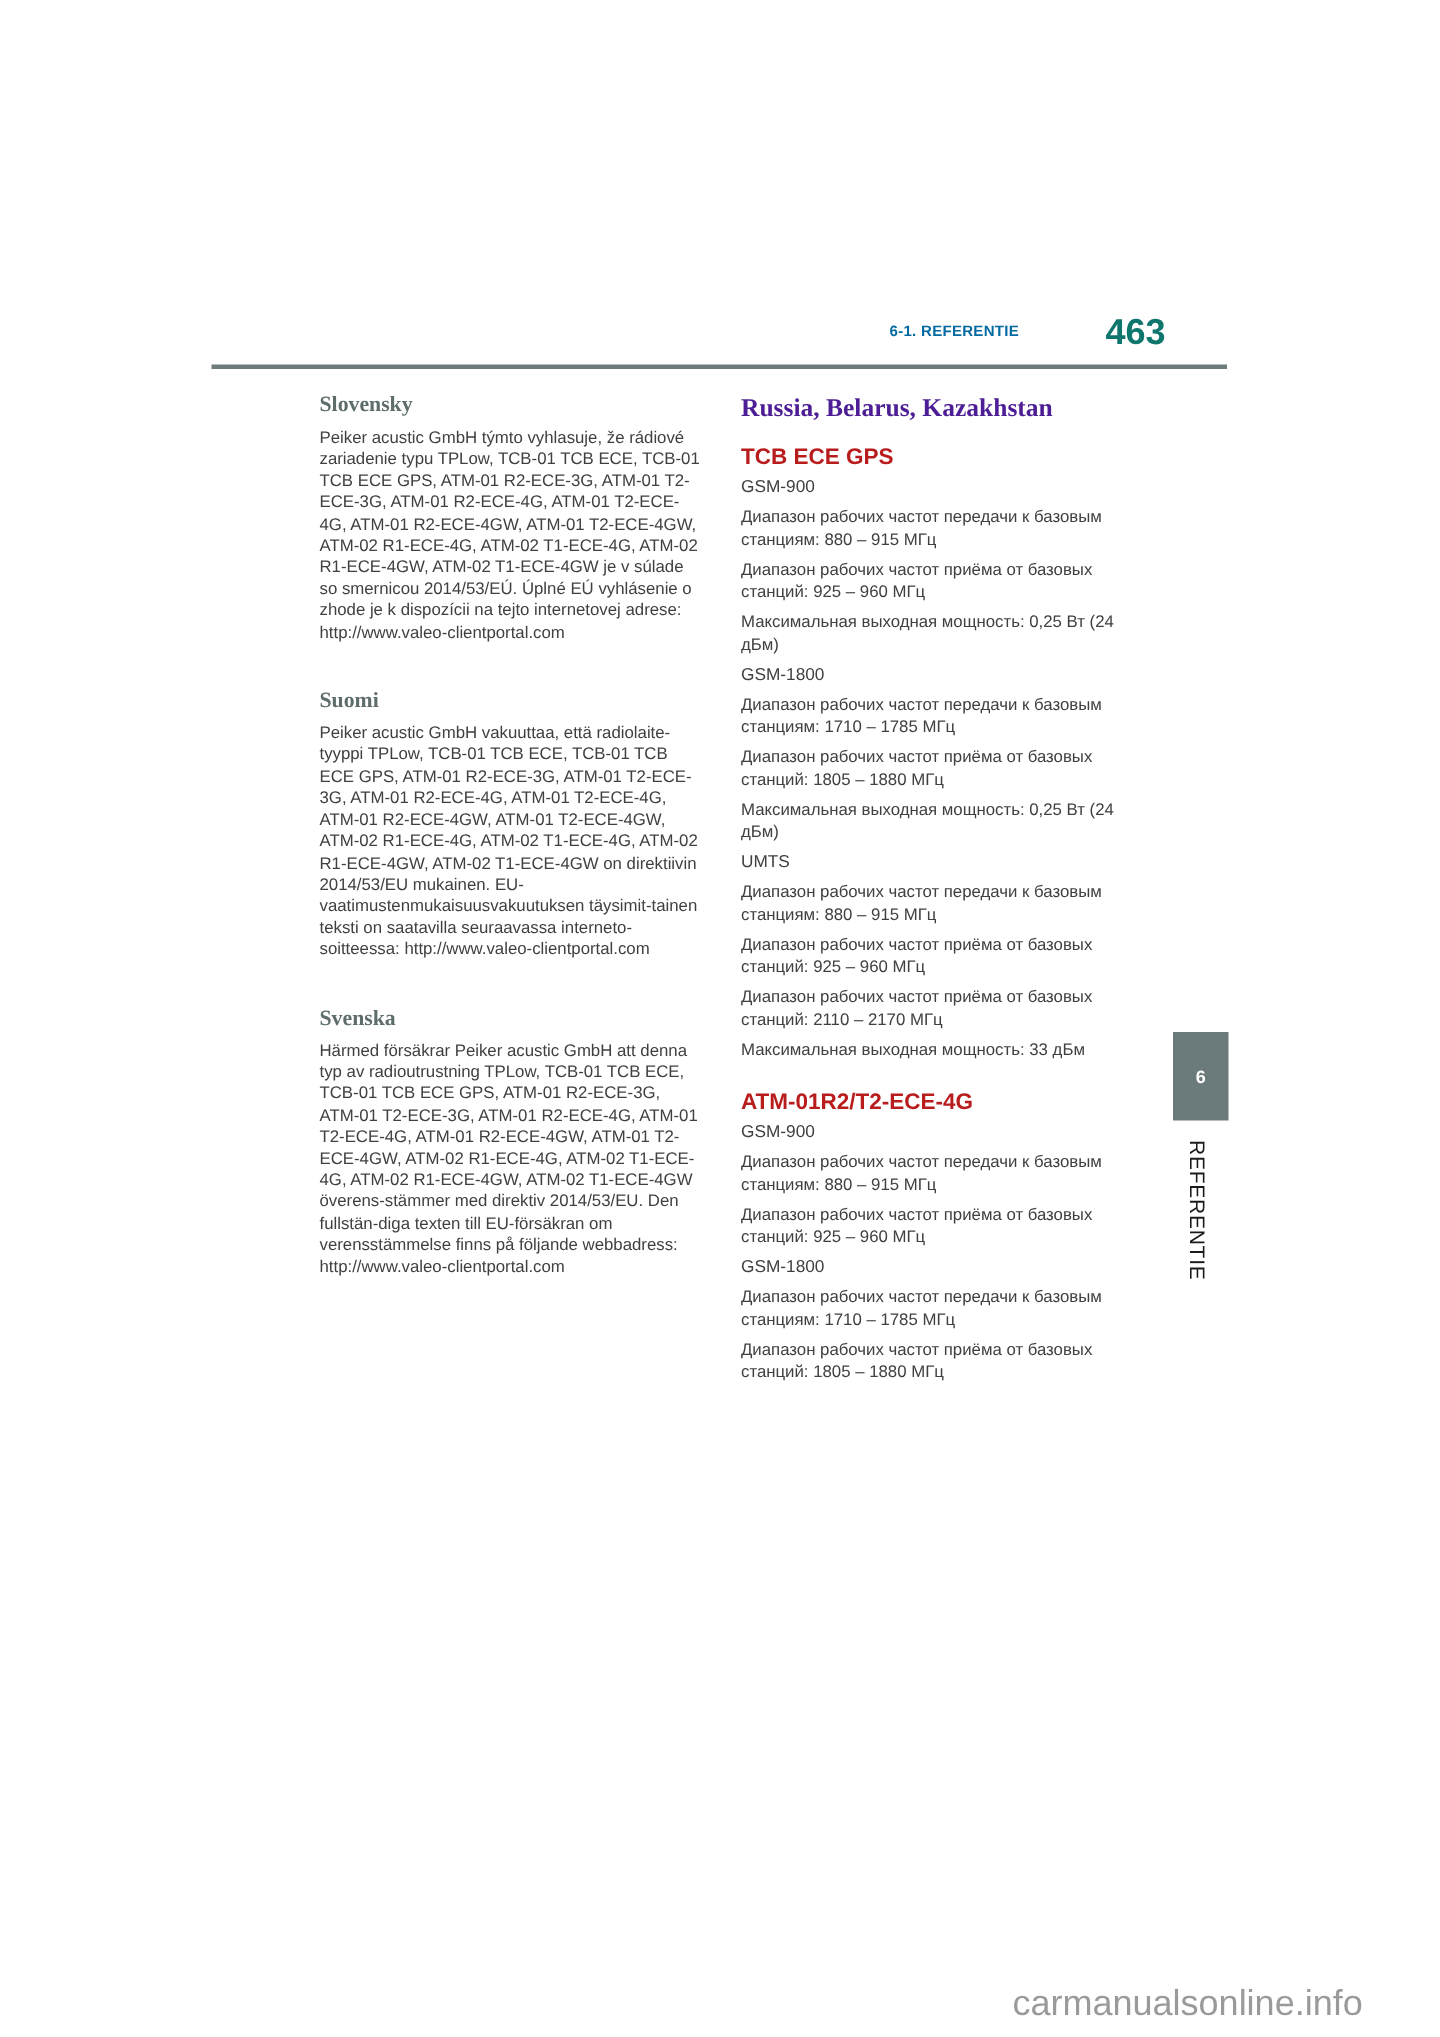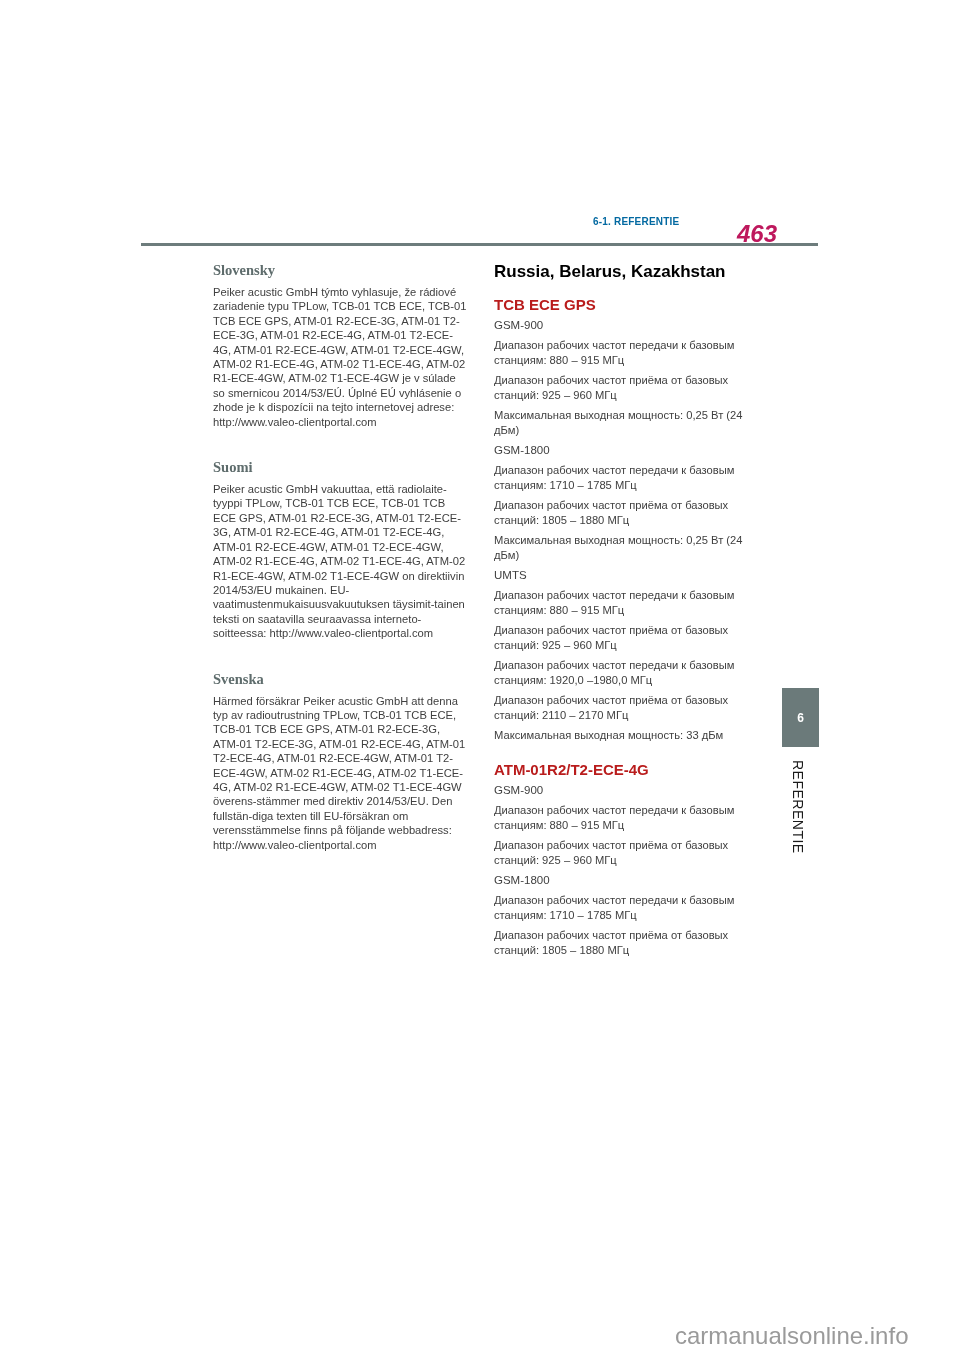--- a/index.html
+++ b/index.html
@@ -5,21 +5,21 @@
   html, body { margin: 0; padding: 0; }
   body {
     width: 960px; height: 1358px; background: #ffffff; position: relative; overflow: hidden;
     font-family: "Liberation Sans", sans-serif; color: #3a3a3a;
   }
   .header-title {
     position: absolute; left: 593px; top: 216px; font-size: 10px; font-weight: bold; color: #0369a1;
     letter-spacing: 0.2px;
   }
   .page-num {
-    position: absolute; left: 737px; top: 220px; font-size: 24px; font-weight: bold; color: #be185d; font-style: italic;
+    position: absolute; left: 737px; top: 208px; font-size: 24px; font-weight: bold; color: #0f766e;
   }
   .rule {
     position: absolute; left: 141px; top: 243px; width: 677px; height: 3px; background: #6d7c7c;
   }
   .tab {
     position: absolute; left: 782px; top: 688px; width: 37px; height: 59px; background: #6b7a7a;
     color: #fff; font-size: 12px; font-weight: bold; display: flex; align-items: center; justify-content: center;
   }
   .tab-label {
     position: absolute; left: 790px; top: 760px; writing-mode: vertical-rl; font-size: 14px; color: #1a1a1a;
@@ -30,21 +30,21 @@
   .col-right { left: 494px; top: 262px; width: 270px; }
   h2.lang {
     margin: 0 0 6px 0; font-size: 14.5px; font-weight: bold; color: #5e6c6c; font-family: Liberation Serif, serif;
   }
   .col-left h2.lang { margin-top: 30px; }
   .col-left h2.lang:first-child { margin-top: 0; }
   p.body {
     margin: 0; font-size: 11.2px; line-height: 14.4px; color: #404040;
   }
   h1.region {
-    margin: 0 0 14px 0; font-size: 17px; font-weight: bold; color: #000000;
+    margin: 0 0 14px 0; font-size: 17px; font-weight: bold; color: #4c1d95; font-family: Liberation Serif, serif;
   }
   h3.model {
     margin: 0 0 5px 0; font-size: 15px; font-weight: bold; color: #b91c1c;
   }
   h3.model.second { margin-top: 18px; }
   .spec { margin: 0 0 5px 0; font-size: 11.2px; line-height: 15px; color: #404040; }
   .band { margin: 0 0 5px 0; font-size: 11.5px; line-height: 15px; color: #404040; }
   .watermark {
     position: absolute; left: 675px; top: 1322px; font-size: 24px; color: #9a9a9a;
   }
@@ -78,21 +78,20 @@
   <div class="spec">Диапазон рабочих частот передачи к базовым станциям: 880 – 915 МГц</div>
   <div class="spec">Диапазон рабочих частот приёма от базовых станций: 925 – 960 МГц</div>
   <div class="spec">Максимальная выходная мощность: 0,25 Вт (24 дБм)</div>
   <div class="band">GSM-1800</div>
   <div class="spec">Диапазон рабочих частот передачи к базовым станциям: 1710 – 1785 МГц</div>
   <div class="spec">Диапазон рабочих частот приёма от базовых станций: 1805 – 1880 МГц</div>
   <div class="spec">Максимальная выходная мощность: 0,25 Вт (24 дБм)</div>
   <div class="band">UMTS</div>
   <div class="spec">Диапазон рабочих частот передачи к базовым станциям: 880 – 915 МГц</div>
   <div class="spec">Диапазон рабочих частот приёма от базовых станций: 925 – 960 МГц</div>
-  <div class="spec">Диапазон рабочих частот передачи к базовым станциям: 1920,0 –1980,0 МГц</div>
   <div class="spec">Диапазон рабочих частот приёма от базовых станций: 2110 – 2170 МГц</div>
   <div class="spec">Максимальная выходная мощность: 33 дБм</div>
 
   <h3 class="model second">ATM-01R2/T2-ECE-4G</h3>
   <div class="band">GSM-900</div>
   <div class="spec">Диапазон рабочих частот передачи к базовым станциям: 880 – 915 МГц</div>
   <div class="spec">Диапазон рабочих частот приёма от базовых станций: 925 – 960 МГц</div>
   <div class="band">GSM-1800</div>
   <div class="spec">Диапазон рабочих частот передачи к базовым станциям: 1710 – 1785 МГц</div>
   <div class="spec">Диапазон рабочих частот приёма от базовых станций: 1805 – 1880 МГц</div>

